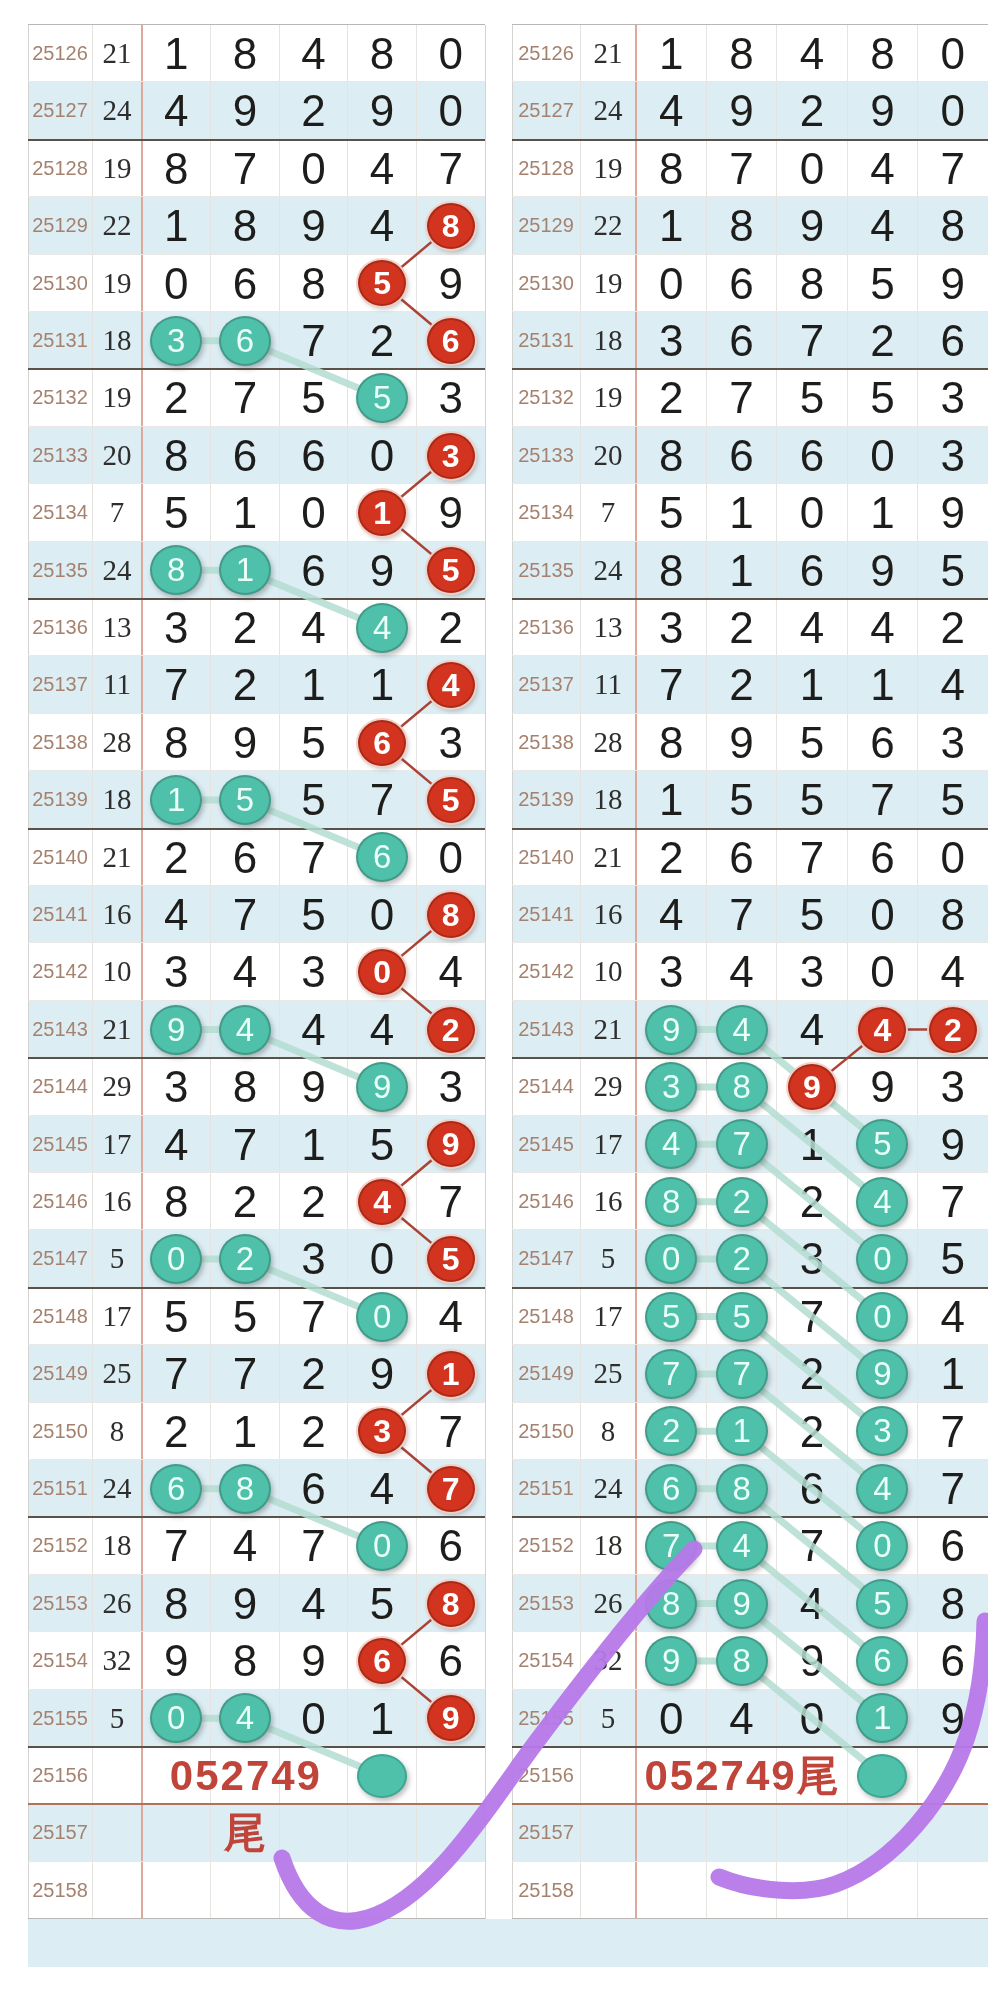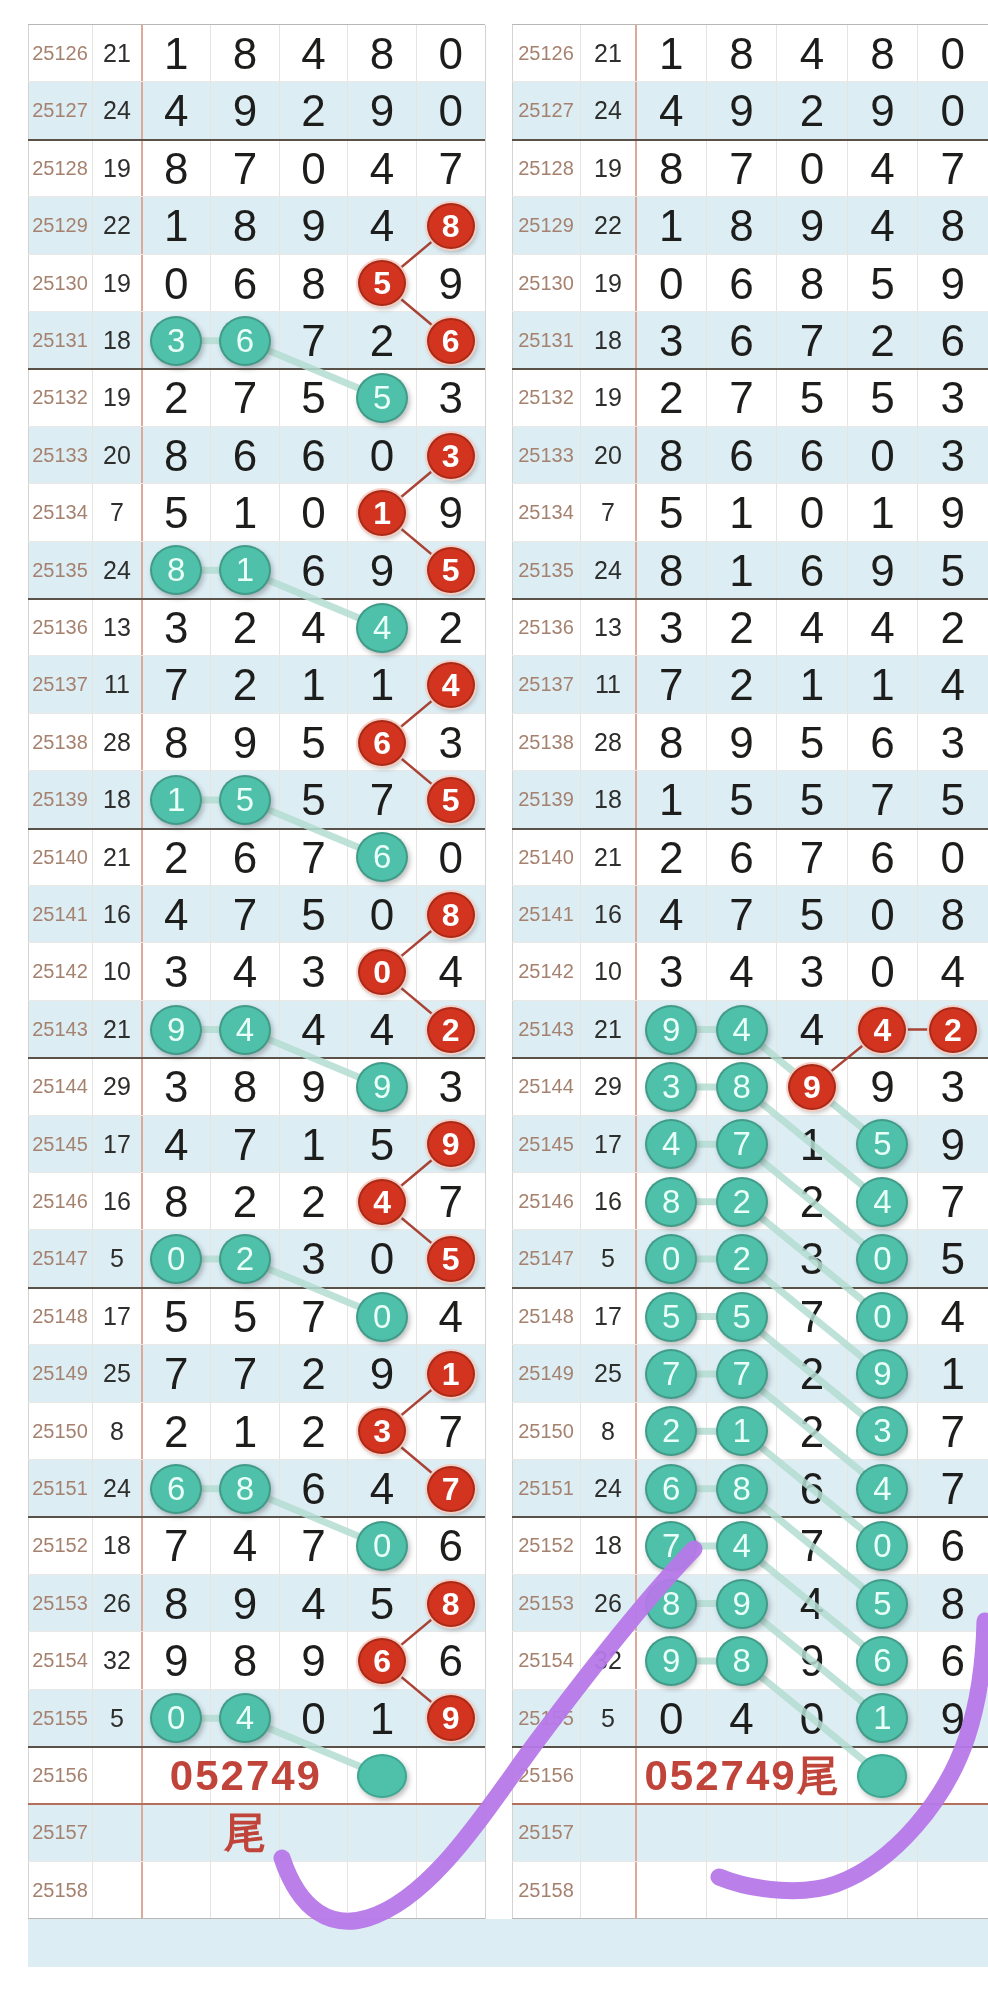--- a/index.html
+++ b/index.html
@@ -9,21 +9,21 @@
   .stripe{position:absolute;background:#ddedf4;z-index:1;}
   .vline{position:absolute;width:1px;background:#e6e4e1;z-index:2;}
   .vline.outer{background:#d5d3d0;}
   .vline.salmon{width:2px;background:#dca99b;}
   .hline{position:absolute;height:1px;background:#eae8e5;z-index:2;}
   .hline.dark{height:2px;background:#5a5249;}
   .hline.brown{height:2px;background:#b5705c;}
   .hline.mid{height:1px;background:#b9b7b4;}
   .cell{position:absolute;text-align:center;z-index:3;color:#1d1d1b;}
   .issue{font-size:20px;color:#a5826f;}
-  .sum{font-size:25px;color:#2e2e2c;}
+  .sum{font-size:29px;color:#2e2e2c;font-family:Liberation Serif, serif;}
   .digit{font-size:44px;}
   .prediction{position:absolute;text-align:center;z-index:3;font-size:42px;font-weight:bold;
               color:#c0443a;letter-spacing:2px;}
   svg.lines{position:absolute;left:0;top:0;z-index:4;pointer-events:none;}
   svg.purple{position:absolute;left:0;top:0;z-index:6;pointer-events:none;}
   .circ{position:absolute;z-index:5;border-radius:50%;text-align:center;}
   .circ.teal{width:52px;height:50px;background:#4fc0aa;border:2px solid rgba(55,130,114,.6);
              box-shadow:2px 3px 5px rgba(70,70,70,.35);color:#e9fff7;font-size:33px;line-height:46px;}
   .circ.red{width:48px;height:46px;background:#d23420;border:2px solid #aa2a18;
             box-shadow:0 0 0 2px rgba(244,205,196,.95),2px 3px 5px rgba(70,70,70,.35);

